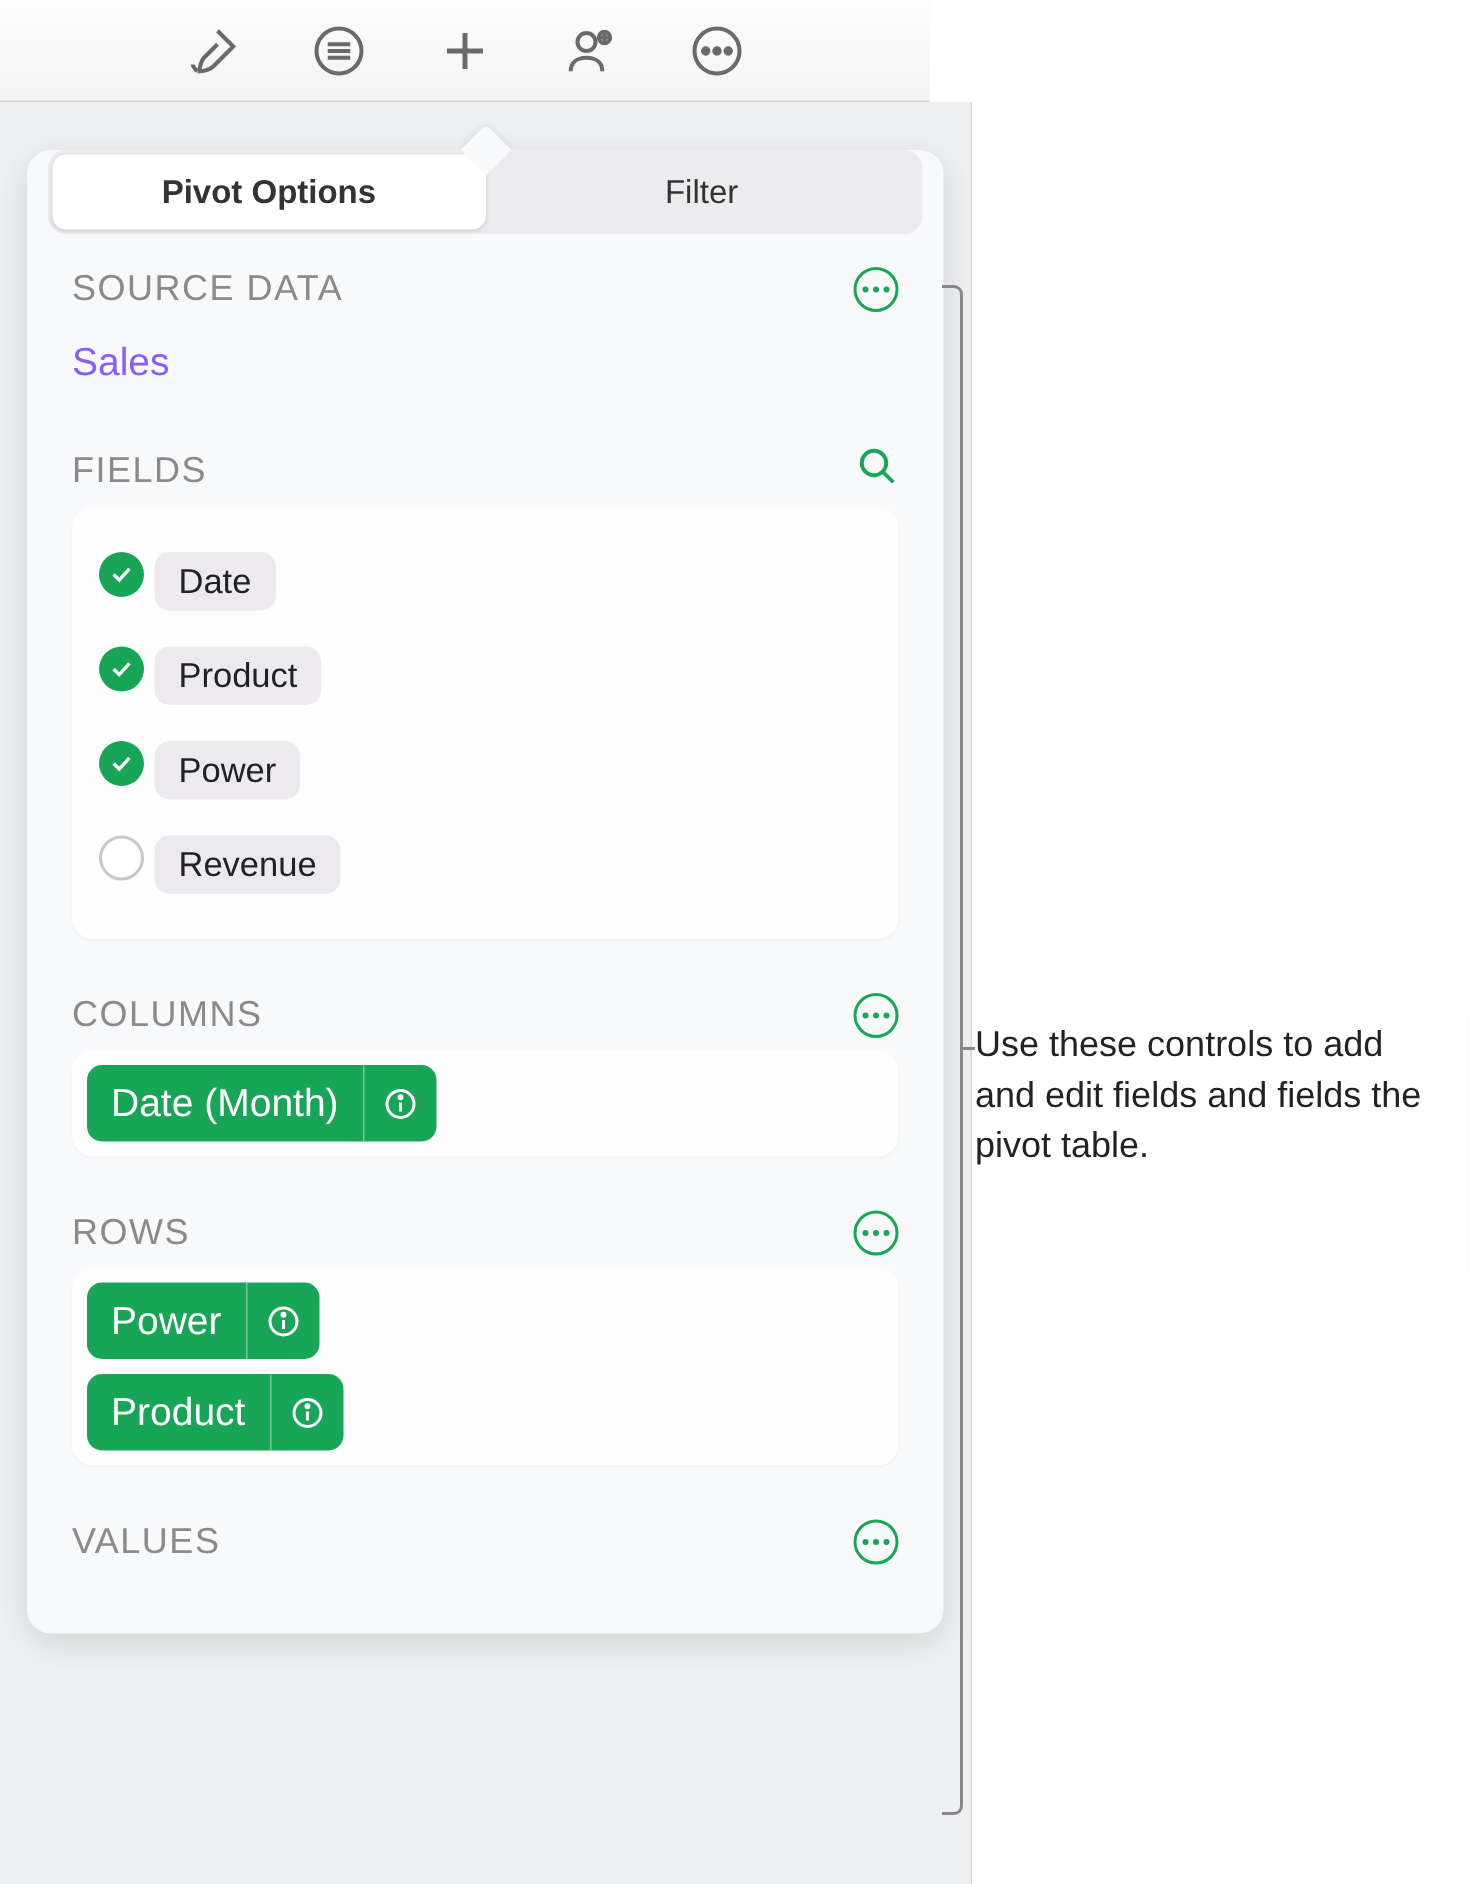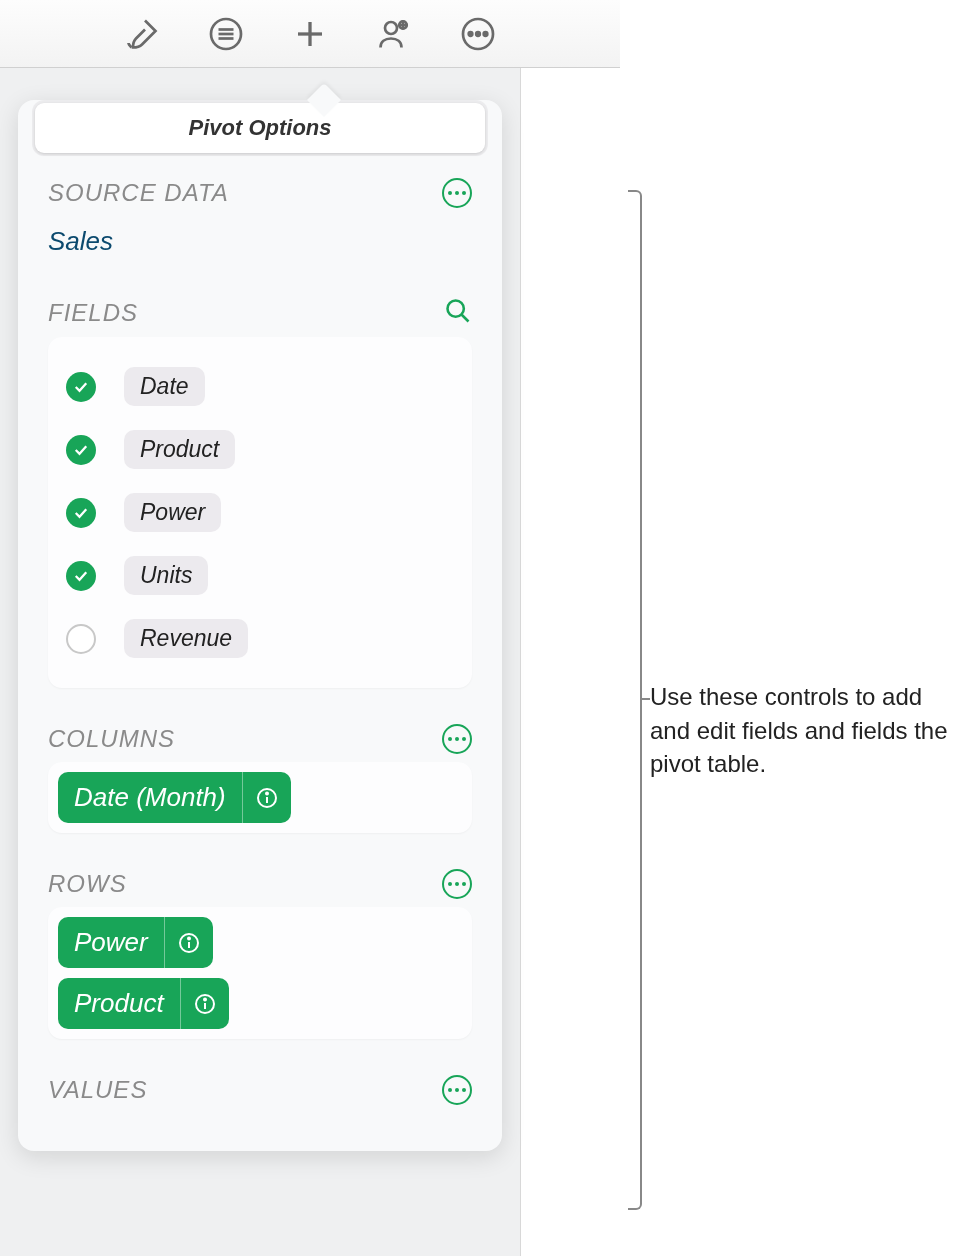--- a/index.html
+++ b/index.html
@@ -19,27 +19,26 @@
     gap: 48px;
     background: linear-gradient(#fdfdfd,#f3f3f3);
     width: 620px;
   }
   .tool-icon {
     width: 36px; height: 36px;
     display: flex; align-items: center; justify-content: center;
     color: #6a6a6a;
   }
   .panel-wrap {
-    width: 521px;
+    width: 648px;
     background: #eff0f1;
     padding: 18px 18px 16px 18px;
     border-right: 1px solid #d8d8d8;
     height: 1188px;
     position: relative;
-    font-style: italic;
   }
   .panel {
     background: #f8f9fa;
     border-radius: 16px;
     box-shadow: 0 6px 24px rgba(0,0,0,0.12);
     padding: 0 0 24px 0;
     position: relative;
   }
   .panel-arrow {
     position: absolute;
@@ -91,37 +90,36 @@
     border: 2.5px solid #18a558;
     border-radius: 50%;
     display: flex; align-items: center; justify-content: center;
     cursor: pointer;
     gap: 3px;
   }
   .more-circle .dot {
     width: 4px; height: 4px; background: #18a558; border-radius: 50%;
   }
   .source-name {
-    color: #0c4a6e;
+    color: #8b5cf6;
     font-size: 26px;
     font-weight: 500;
     margin-top: 18px;
   }
   .search-icon svg { width: 28px; height: 28px; }
   .fields-box {
     background: #fdfdfe;
     border-radius: 14px;
     padding: 18px 18px;
     margin-top: 6px;
     box-shadow: 0 1px 2px rgba(0,0,0,0.04);
   }
   .field-row {
     display: flex;
-    align-items: center;
-    gap: 28px;
+    gap: 7px;
     padding: 12px 0;
   }
   .check {
     width: 30px; height: 30px;
     border-radius: 50%;
     display: flex; align-items: center; justify-content: center;
     flex-shrink: 0;
   }
   .check.on { background: #18a558; }
   .check.off { border: 2px solid #c8c8c8; background: #fff; }
@@ -235,20 +233,21 @@
       </svg>
   </div>
 </div>
 
 <div class="panel-wrap">
   <div class="panel">
     <div class="panel-arrow"></div>
 
     <div class="tabs">
       <div class="tab active">Pivot Options</div>
+      <div class="tab">Filter</div>
     </div>
 
     <div class="section">
       <div class="section-hdr">
         <div class="section-label">SOURCE DATA</div>
         <div class="more-circle">
           <div class="dot"></div>
             <div class="dot"></div>
             <div class="dot"></div>
         </div>
@@ -283,28 +282,20 @@
             </div>
           <div class="field-pill">Product</div>
         </div>
         <div class="field-row">
           <div class="check on">
               <svg viewBox="0 0 24 24" stroke="#fff" stroke-width="3" fill="none">
                 <polyline points="5 12 10 17 19 7"></polyline>
               </svg>
             </div>
           <div class="field-pill">Power</div>
-        </div>
-        <div class="field-row">
-          <div class="check on">
-              <svg viewBox="0 0 24 24" stroke="#fff" stroke-width="3" fill="none">
-                <polyline points="5 12 10 17 19 7"></polyline>
-              </svg>
-            </div>
-          <div class="field-pill">Units</div>
         </div>
         <div class="field-row">
           <div class="check off"></div>
           <div class="field-pill">Revenue</div>
         </div>
       </div>
     </div>
 
     <div class="section" style="padding-top:22px;">
       <div class="section-hdr">

